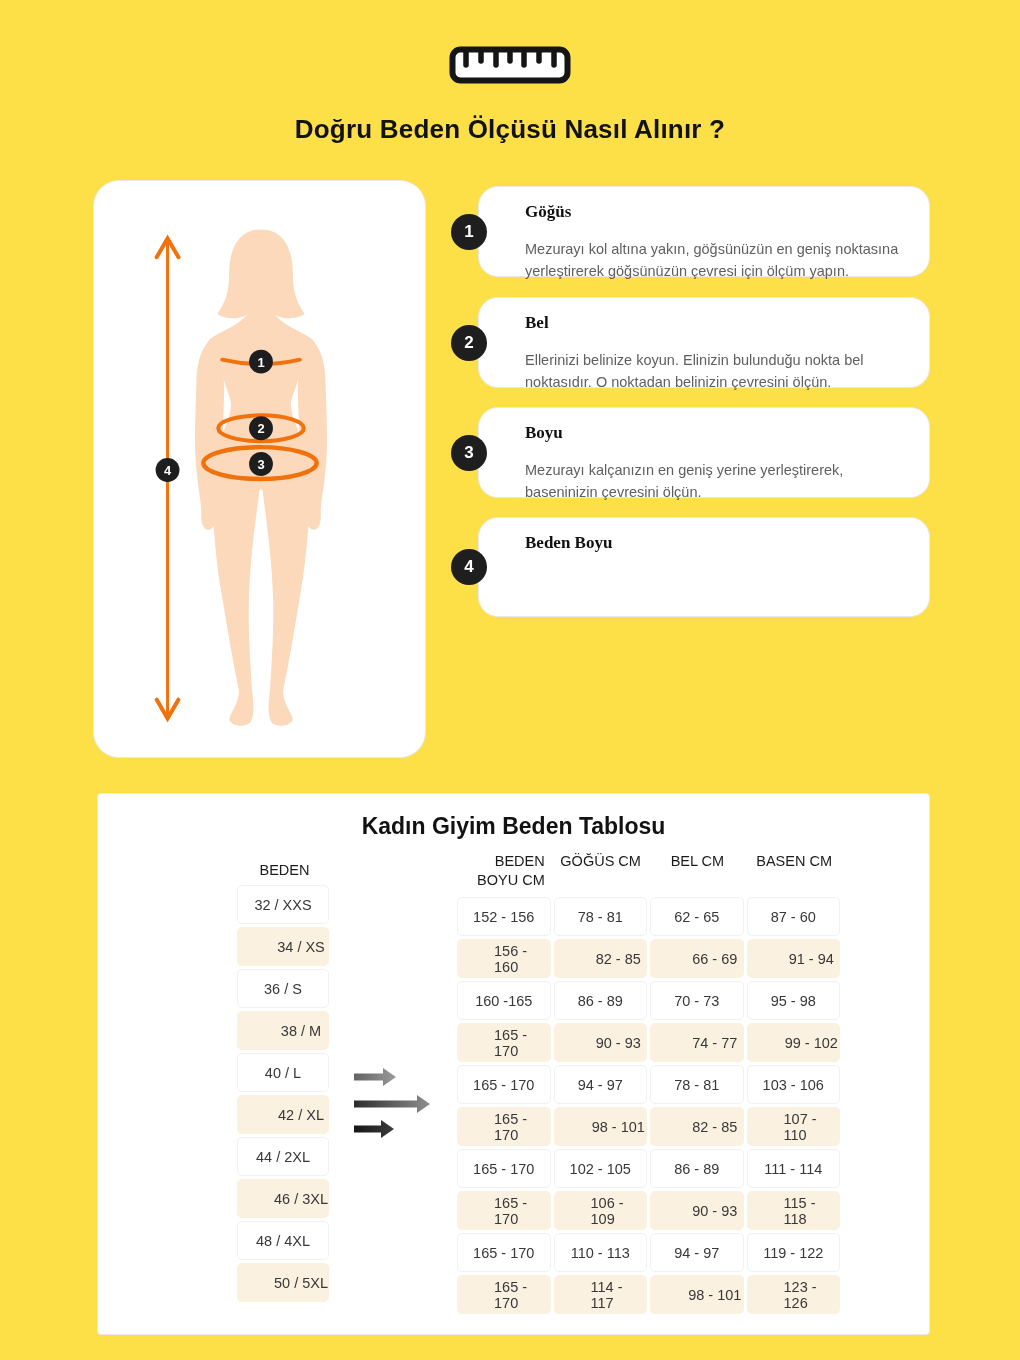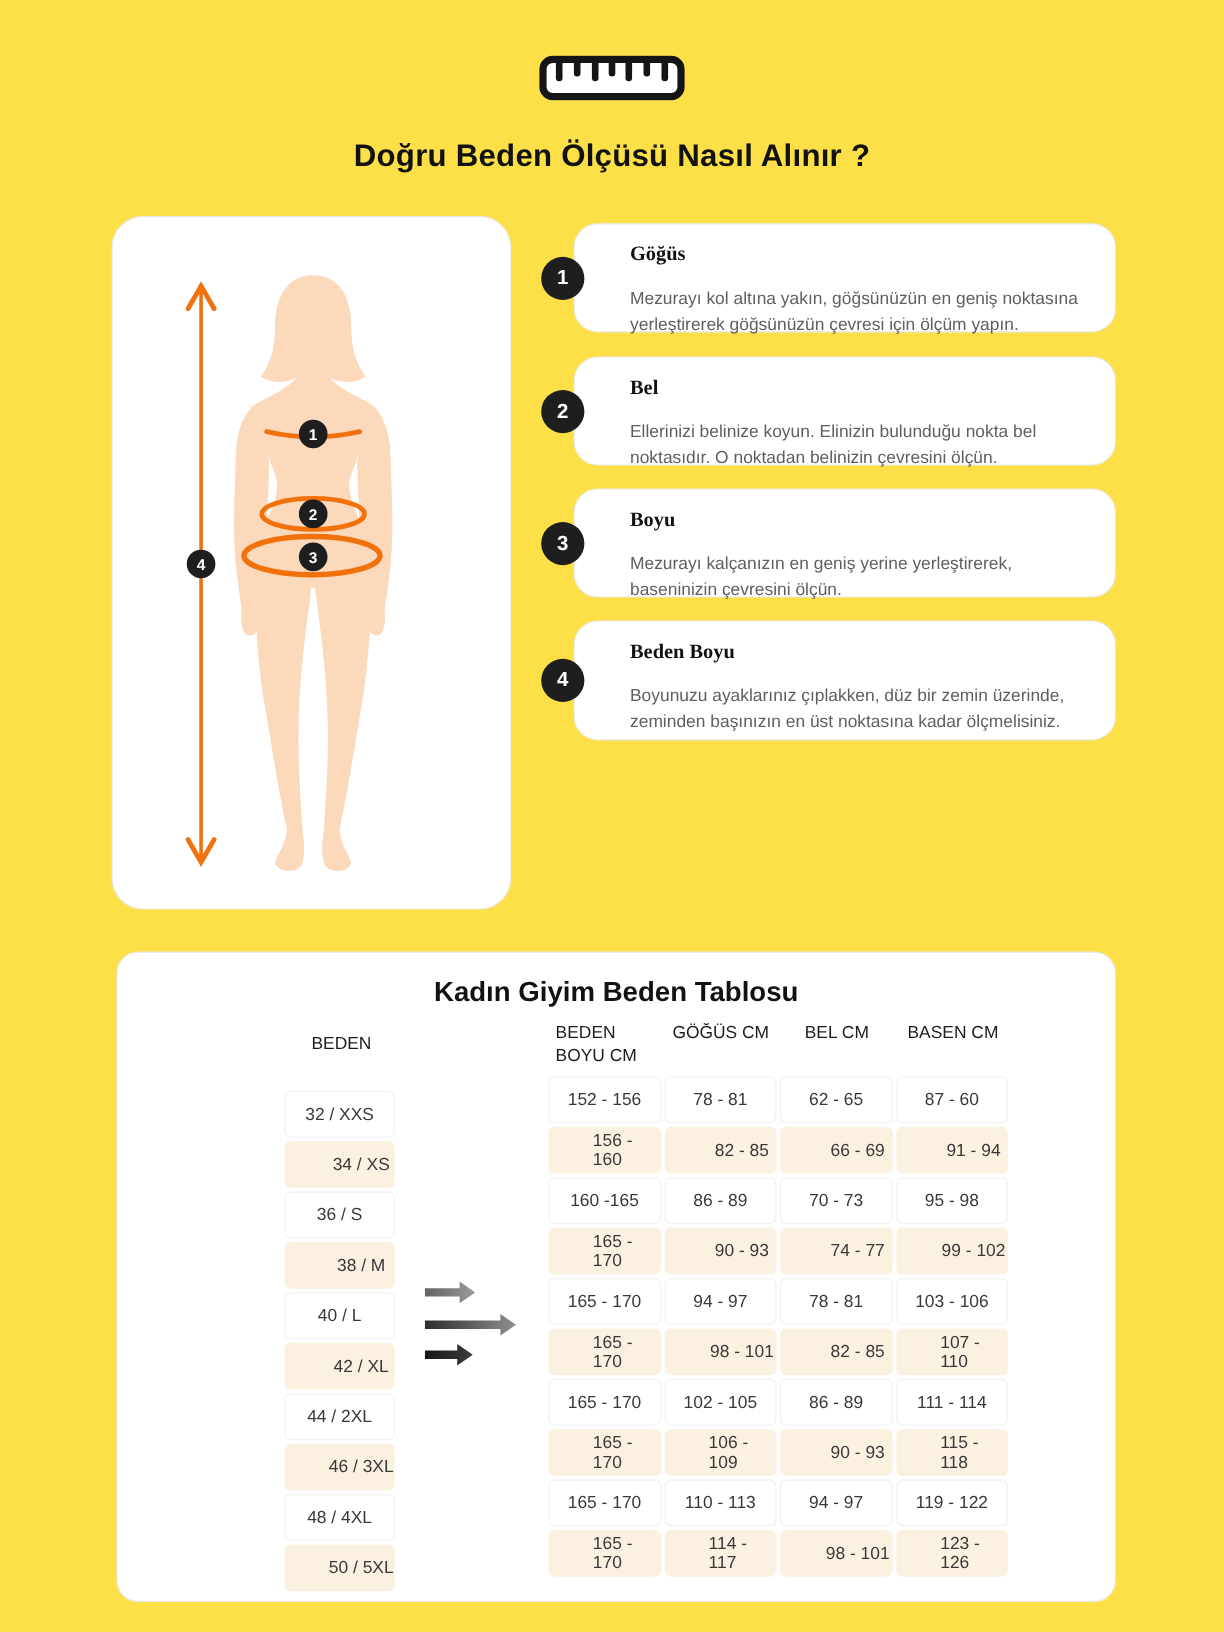--- a/index.html
+++ b/index.html
@@ -55,40 +55,40 @@
   .inst-circle{
     position:absolute;left:-28px;top:50%;margin-top:-18px;
     width:36px;height:36px;border-radius:50%;
     background:var(--marker);
     color:#fff;font-size:17px;font-weight:bold;
     display:flex;align-items:center;justify-content:center;
   }
   .inst-title{font-size:17px;font-weight:bold;color:#111;margin-bottom:4px;font-family:Liberation Serif, serif;}
   .inst-text{font-size:14.5px;line-height:1.5;color:#5f5f5f;margin-top:17px;}
   
-  .table-card{left:97px;top:793px;width:833px;height:542px;border-radius:18px;}
+  .table-card{left:97px;top:793px;width:833px;height:542px;border-radius:4px;}
   .table-title{
     position:absolute;top:19px;left:0;width:100%;
     text-align:center;font-size:23px;font-weight:bold;color:#121212;
   }
   .size-col-header{
     position:absolute;left:139px;top:68px;width:95px;
     text-align:center;font-size:14.5px;color:#1c1c1c;
   }
   .col-headers{
     position:absolute;left:359px;top:58px;width:384px;height:42px;
     display:grid;grid-template-columns:repeat(4,1fr);column-gap:3px;
   }
   .col-header{
     display:flex;align-items:flex-start;justify-content:center;
-    text-align:left;font-size:14.5px;color:#1c1c1c;line-height:1.3;
+    text-align:right;font-size:14.5px;color:#1c1c1c;line-height:1.3;
     padding:0 6px;
   }
   .size-cells{
-    position:absolute;left:139px;top:115px;width:92px;
+    position:absolute;left:139px;top:91px;width:92px;
     display:flex;flex-direction:column;row-gap:3px;
   }
   .grid-cells{
     position:absolute;left:359px;top:103px;width:383px;
     display:grid;grid-template-columns:repeat(4,1fr);
     column-gap:3px;row-gap:3px;
   }
   .cell{
     height:39px;border-radius:5px;
     background:#ffffff;border:1px solid #F1F1F1;
@@ -194,21 +194,20 @@
 
   <section class="card inst-card" style="top:407px;height:91px;">
     <div class="inst-circle">3</div>
     <div class="inst-title">Boyu</div>
     <div class="inst-text">Mezurayı kalçanızın en geniş yerine yerleştirerek, baseninizin çevresini ölçün.</div>
   </section>
 
   <section class="card inst-card" style="top:517px;height:100px;">
     <div class="inst-circle">4</div>
     <div class="inst-title">Beden Boyu</div>
-    <div class="inst-text">Boyunuzu ayaklarınız çıplakken, düz bir zemin üzerinde, zeminden başınızın en üst noktasına kadar ölçmelisiniz.</div>
   </section>
 
   <section class="card table-card">
     <h2 class="table-title">Kadın Giyim Beden Tablosu</h2>
 
     <div class="size-col-header">BEDEN</div>
 
     <div class="col-headers">
       <div class="col-header">BEDEN BOYU CM</div>
       <div class="col-header">GÖĞÜS CM</div>

